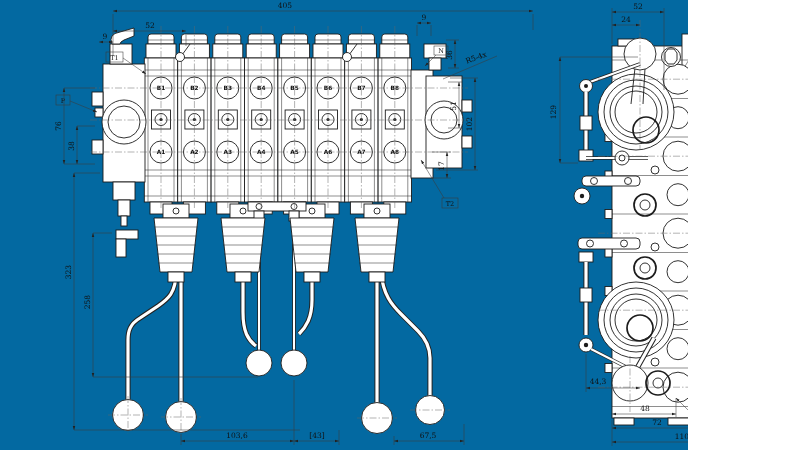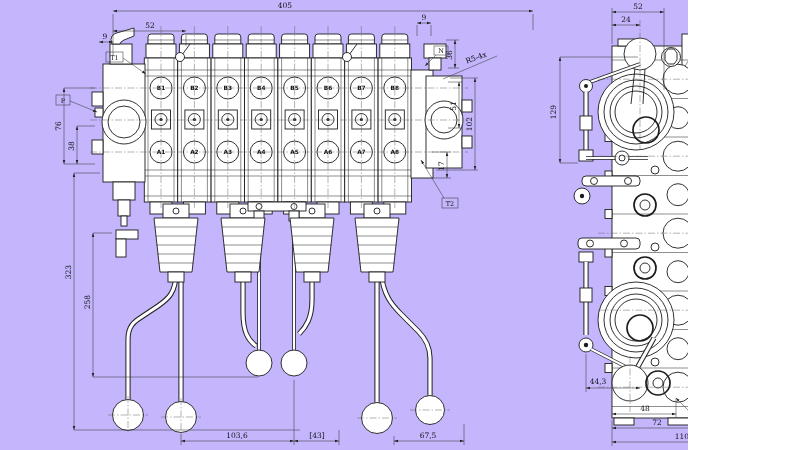--- a/index.html
+++ b/index.html
@@ -1,16 +1,16 @@
 <!DOCTYPE html>
 <html><head>
 <meta charset="utf-8">
 <style>
   html,body{margin:0;padding:0;background:#fff;}
-  .canvas{position:relative;width:688px;height:450px;background:#c4b5fd;overflow:hidden;
+  .canvas{position:relative;width:688px;height:450px;background:#0369a1;overflow:hidden;
           font-family:"DejaVu Serif", serif;}
   svg{display:block}
   
   .s  {fill:none;stroke:#1c1c1c;stroke-width:.9;}
   .sf {fill:#fff;stroke:#1c1c1c;stroke-width:.9;}
   .b  {fill:none;stroke:#1c1c1c;stroke-width:1.7;}
   .th {fill:none;stroke:#1c1c1c;stroke-width:.5;}
   .d  {fill:none;stroke:#3a3a3a;stroke-width:.55;}
   .cl {fill:none;stroke:#666;stroke-width:.5;stroke-dasharray:7 2 1.5 2;}
   .rodO{fill:none;stroke:#222;stroke-width:5.2;}

